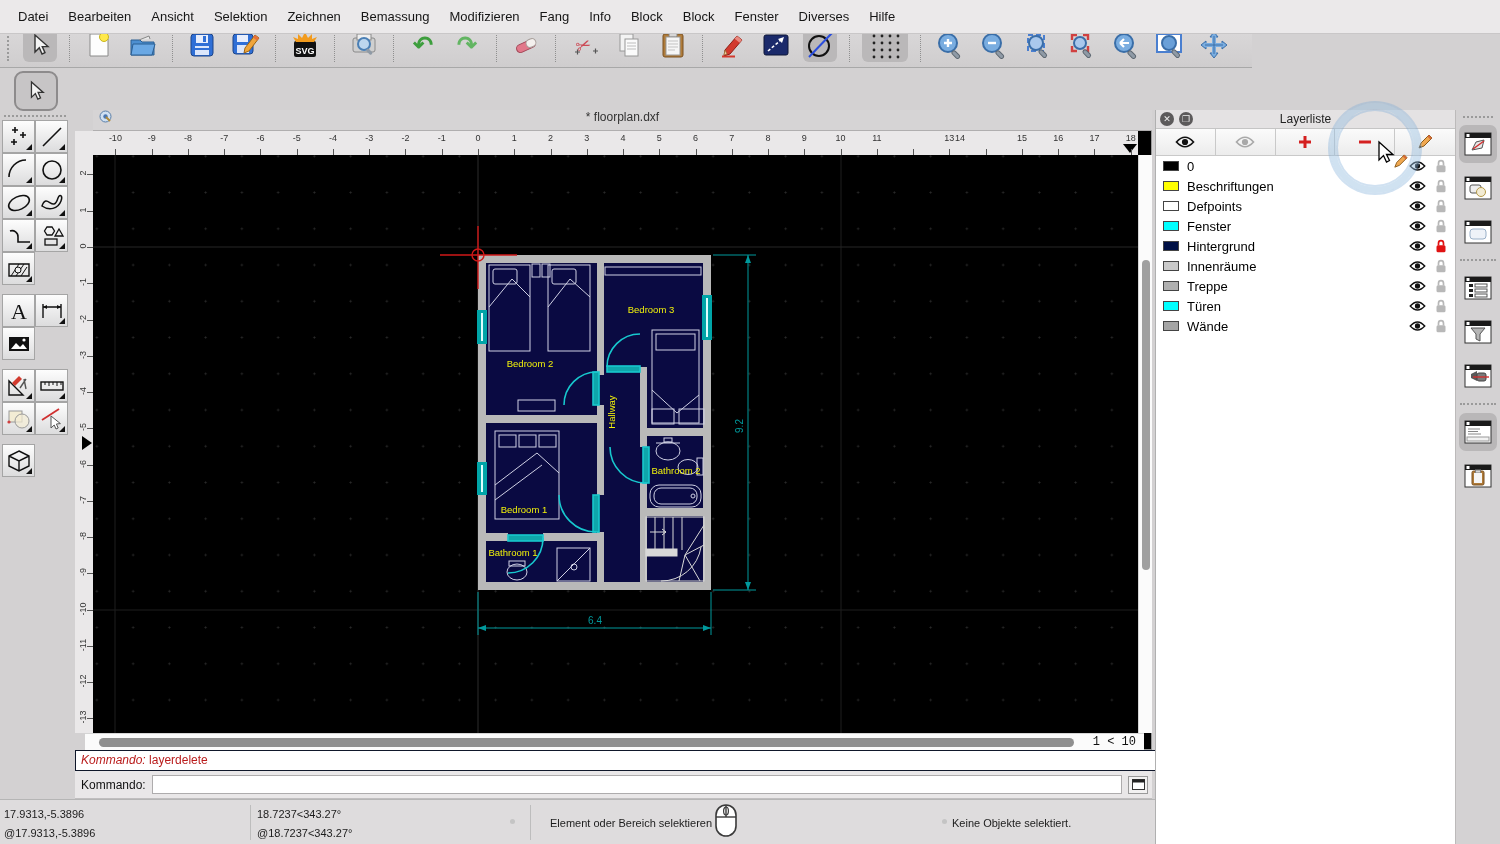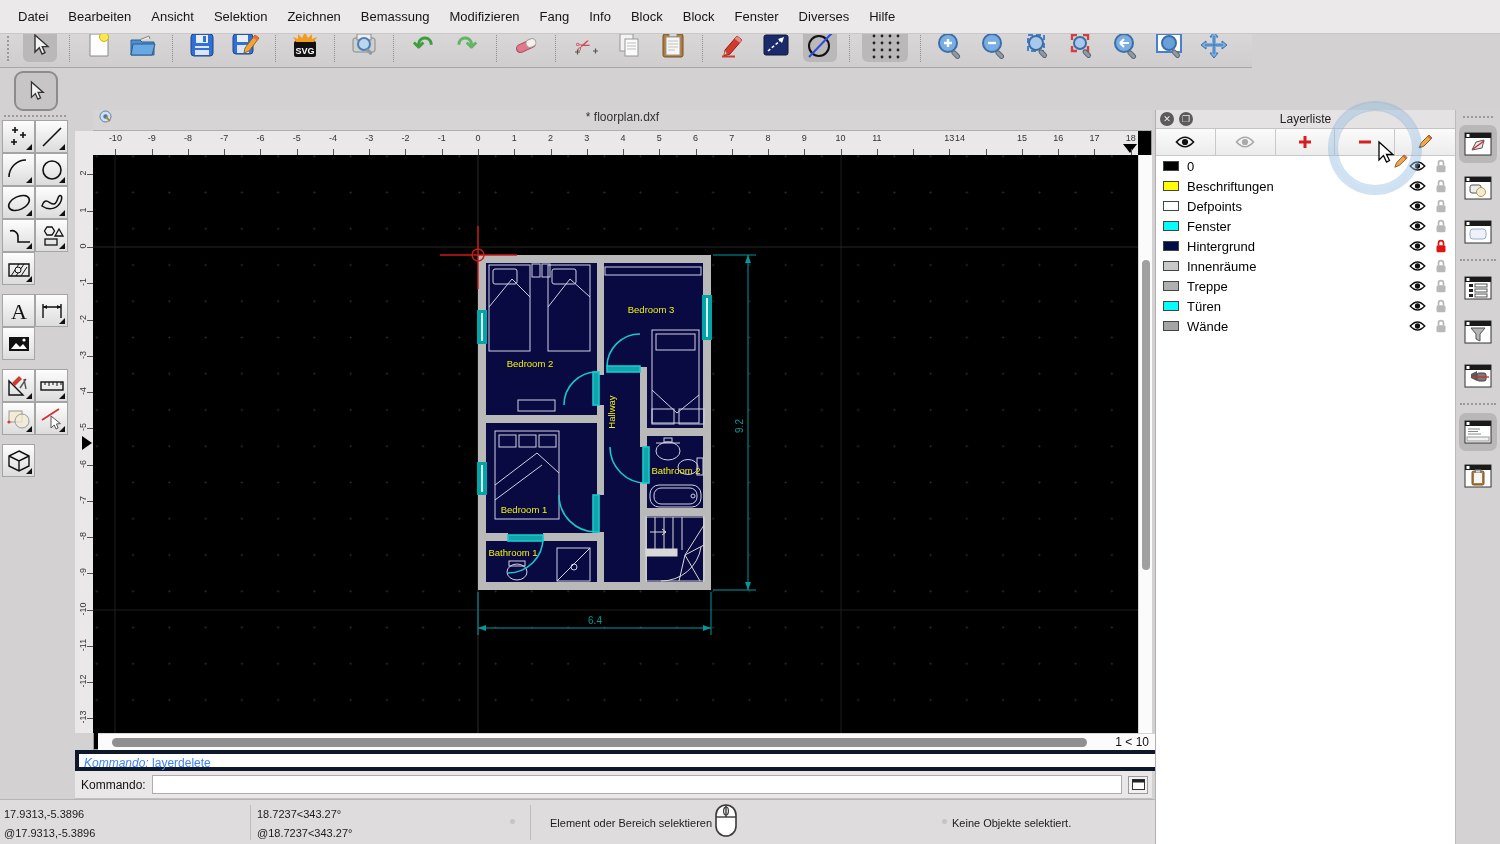--- a/index.html
+++ b/index.html
@@ -63,28 +63,28 @@
     border-top:7px solid transparent; border-bottom:7px solid transparent; border-left:10px solid #000; }
 
   #canvas { position:absolute; left:93px; top:155px; width:1045px; height:578px; background:#000;
     background-image:radial-gradient(circle, #2a2a2a 0.9px, transparent 1.1px);
     background-size:36.26px 36.26px; background-position:22px 19.4px; }
   #plan { position:absolute; left:0; top:0; }
 
   #vscroll { position:absolute; left:1138px; top:155px; width:14px; height:578px;
     background:#fbfbfb; border-left:1px solid #d5d5d5; }
   #vthumb { position:absolute; left:3px; top:105px; width:8px; height:310px; background:#a0a0a0; border-radius:4px; }
-  #hscrollrow { position:absolute; left:98px; top:733px; width:1059px; height:17px; background:#fbfbfb;
-    border-top:1px solid #d5d5d5;}
+  #hscrollrow { position:absolute; left:85px; top:733px; width:1059px; height:17px; background:#fbfbfb;
+    border-top:1px solid #d5d5d5;font-family:Liberation Mono, monospace;}
   #hthumb { position:absolute; left:14px; top:4px; width:975px; height:9px; background:#8f8f8f; border-radius:5px; }
   #zoomind { position:absolute; right:8px; top:1px; font-size:12px; color:#111; }
 
   
   #cmdhistory { position:absolute; left:75px; top:750px; width:1108px; height:21px;
-    background:#fff; border:4px solid #0f172a; font-size:12px; color:#3b82f6;
+    background:#fff; border:1px solid #0f172a; font-size:12px; color:#b91c1c;
     padding:2px 0 0 5px; }
   #cmdhistory .it { font-style:italic; }
   #histthumb { position:absolute; right:2px; top:2px; width:6px; height:15px; background:#9b9b9b; border-radius:3px;}
   #cmdrow { position:absolute; left:75px; top:771px; width:1077px; height:28px;
     background:#e9e7e8; display:flex; align-items:center; padding:0 4px 0 6px; border-bottom:1px solid #c0bebf;}
   #cmdrow label { font-size:12px; color:#111; margin-right:6px; }
   #cmdinput { flex:1; height:19px; border:1px solid #aeacad; background:#fff; font-size:12px; padding:0 3px; }
   #cmdbtn { width:20px; height:18px; margin-left:6px; border:1px solid #9a9a9a; background:#f2f1f1;
     display:flex; align-items:center; justify-content:center; }
 

